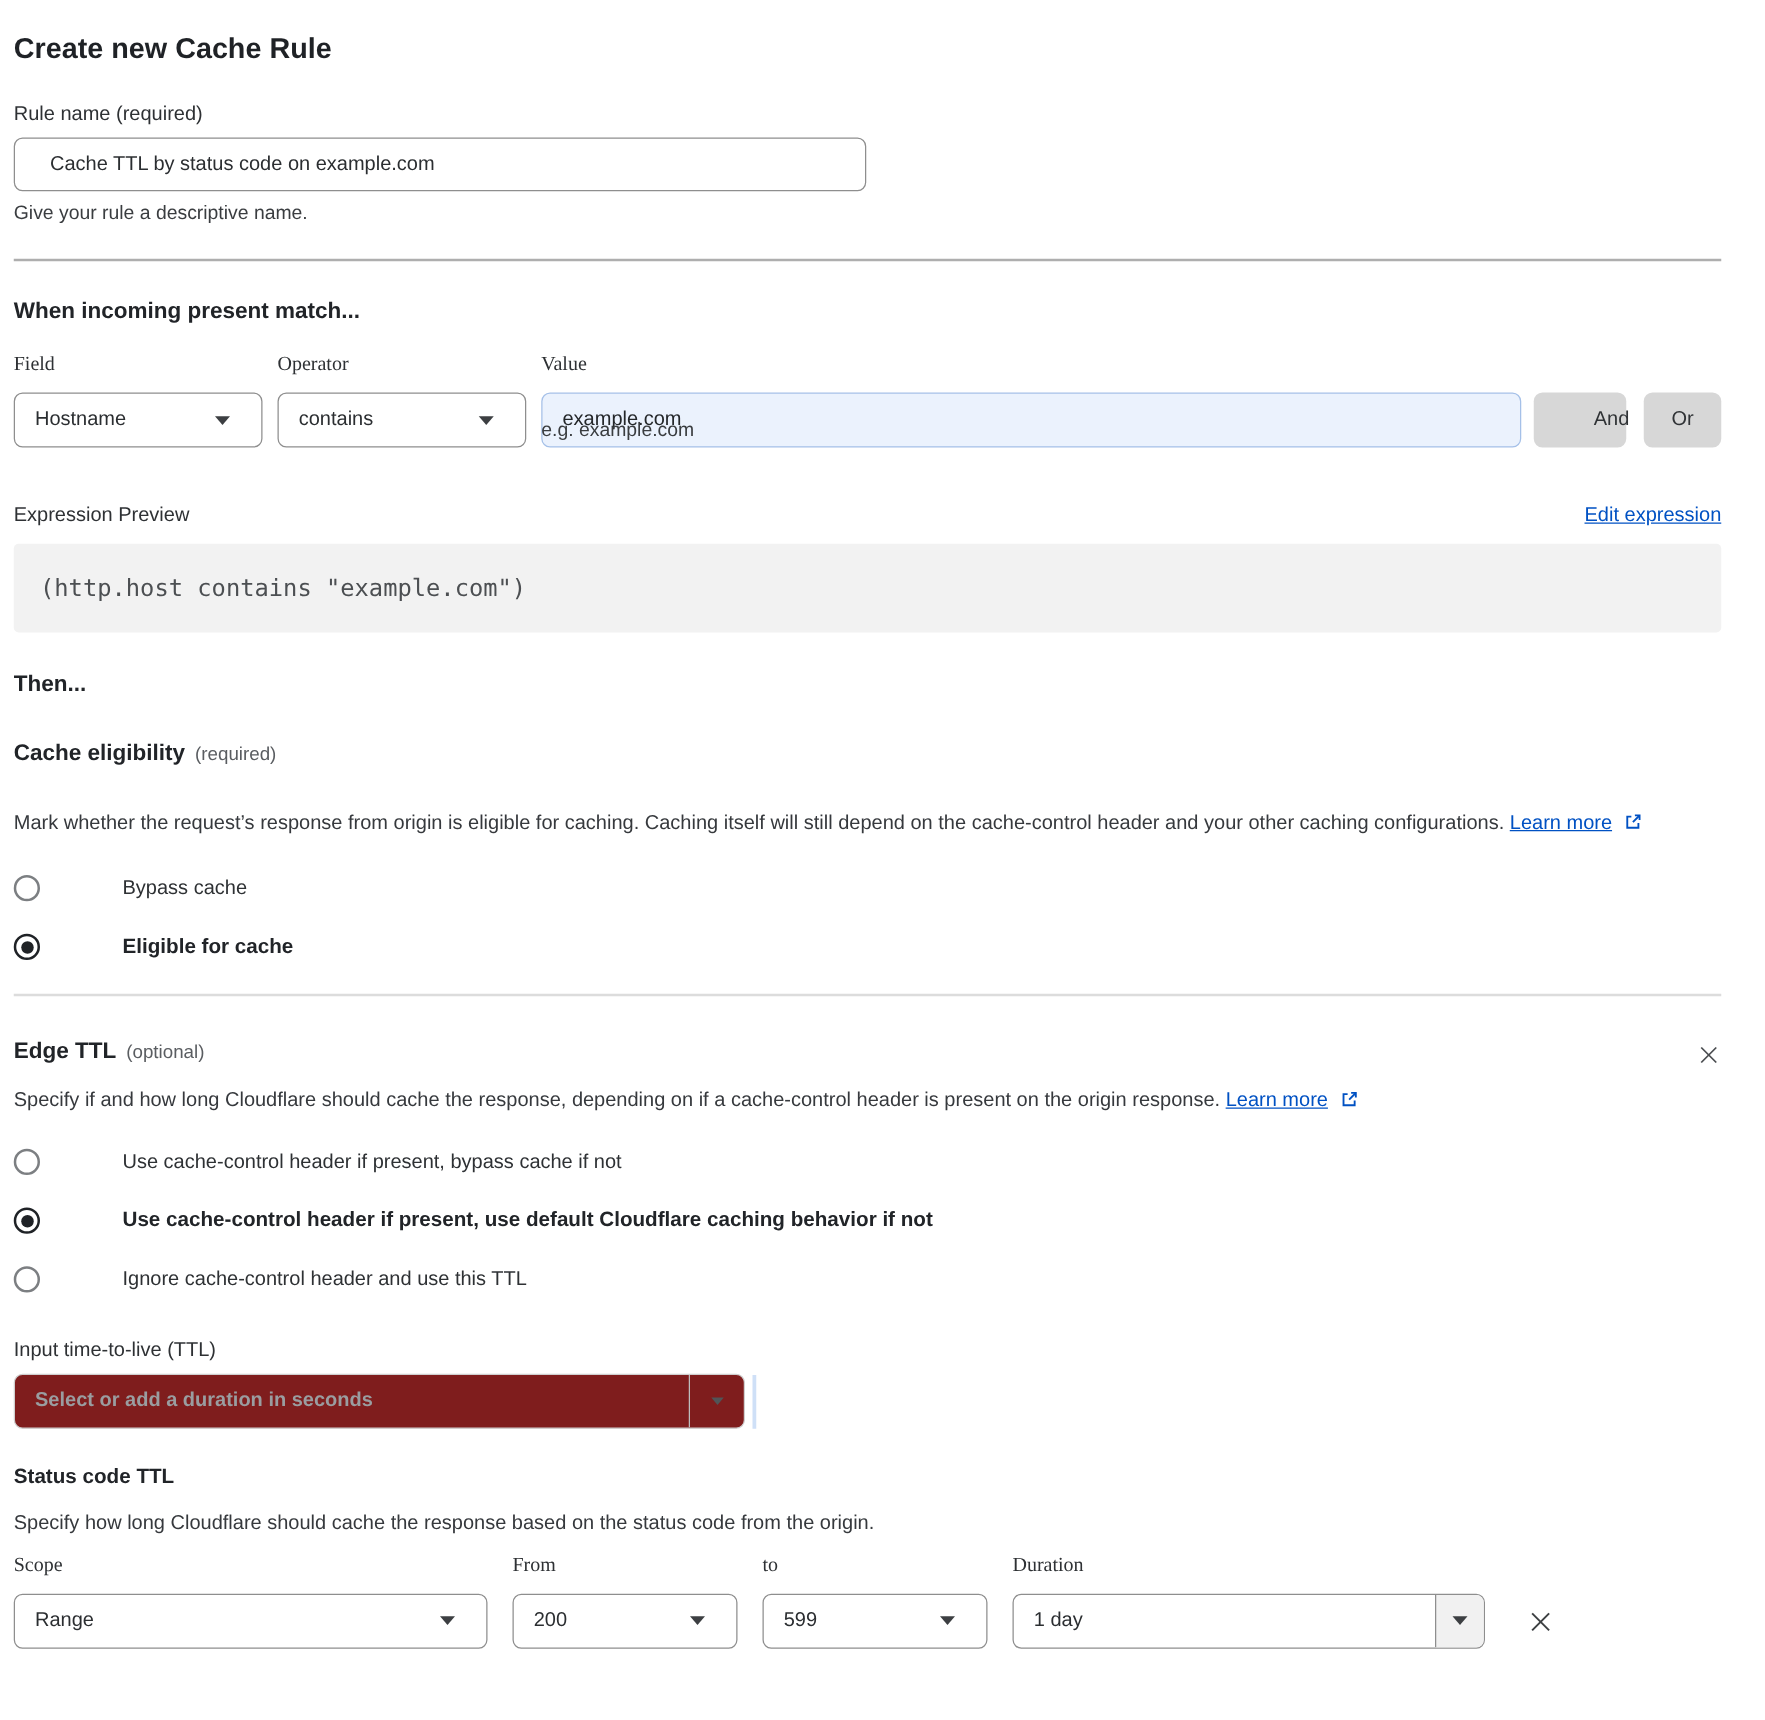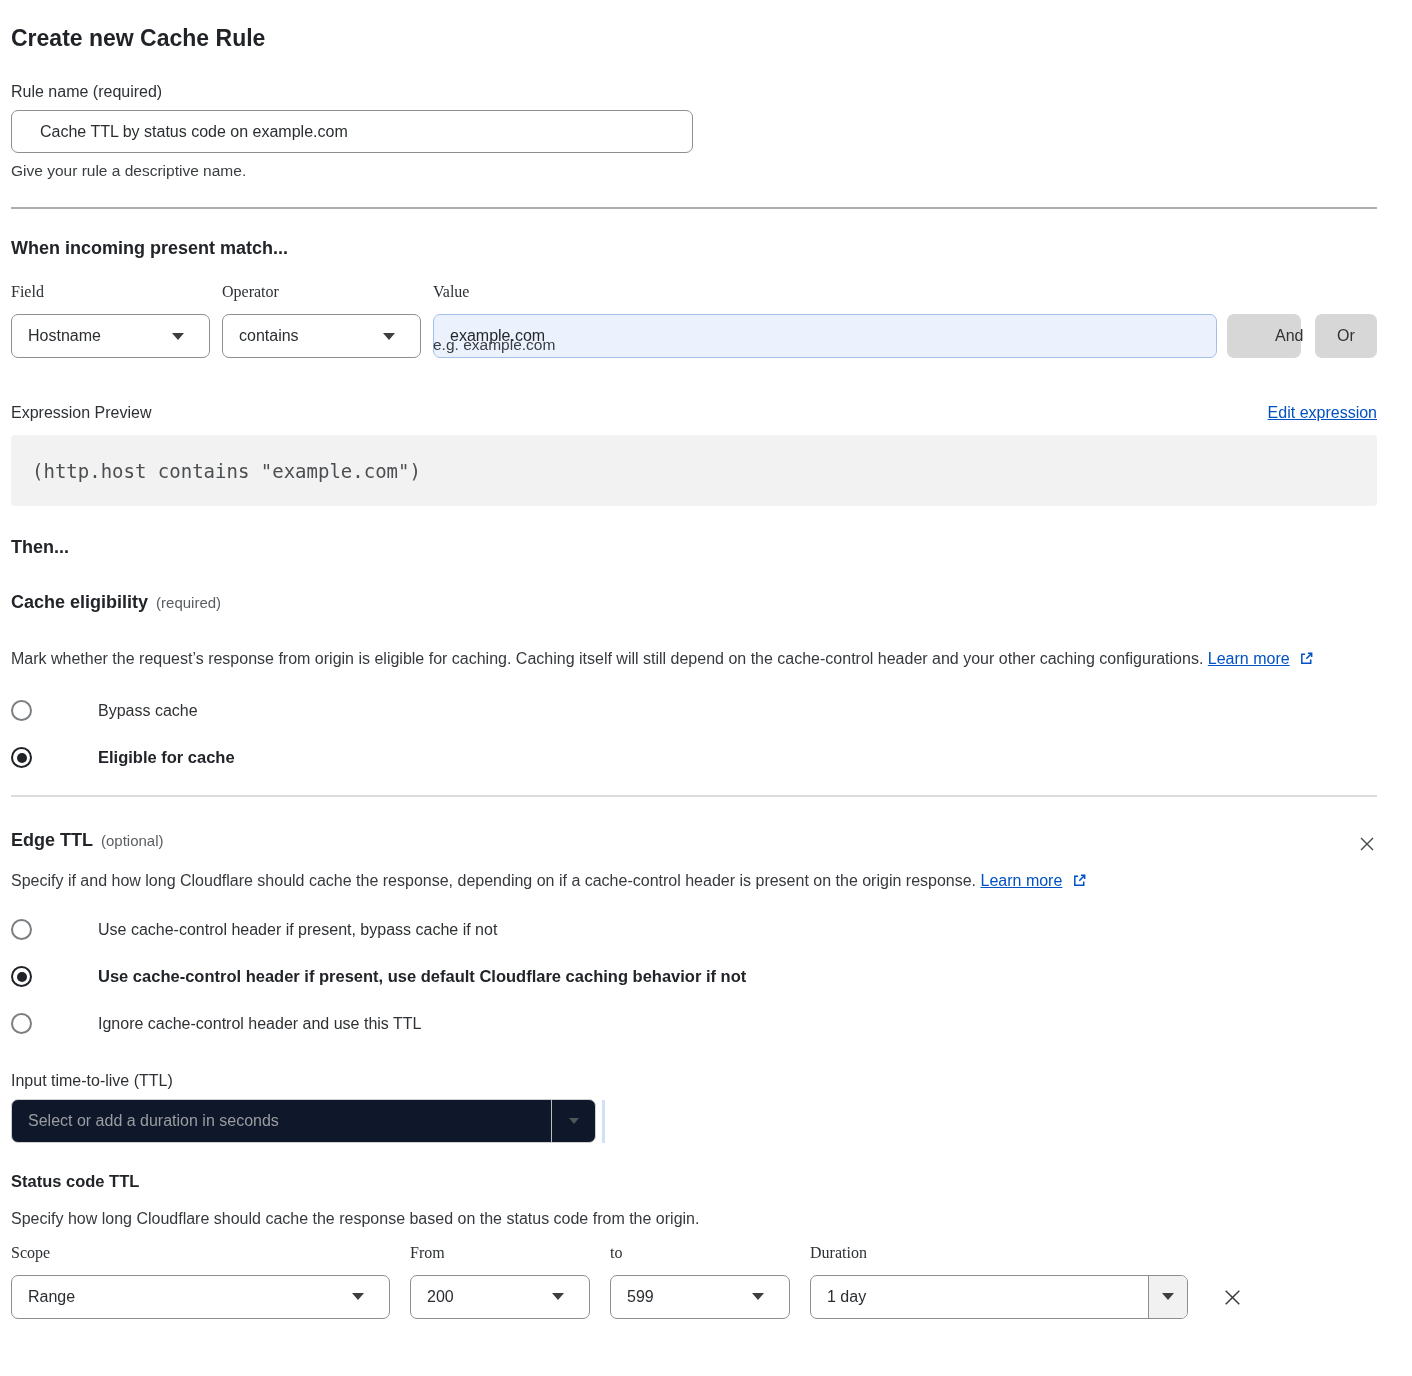--- a/index.html
+++ b/index.html
@@ -95,22 +95,22 @@
 
   
   .edge-header { display:flex; justify-content:space-between; align-items:flex-start; margin-top:33px; }
   .close-icon { width:20px; height:20px; margin-top:4px; cursor:pointer; }
 
   
   .ttl-label { margin-top:38px; }
   .ttl-wrap { display:flex; align-items:center; margin-top:0; }
   .ttl-select {
     width:585px; height:44px;
-    background:#0f172a; border:1px solid #cfcfcf; border-radius:7px;
-    display:flex; align-items:stretch; overflow:hidden; cursor:default;
+    background:#7f1d1d; border:1px solid #cfcfcf; border-radius:7px;
+    display:flex; align-items:stretch; overflow:hidden; cursor:default;font-weight:bold;
   }
   .ttl-placeholder { flex:1; display:flex; align-items:center; padding:0 16px; font-size:16px; color:#9a9da0; }
   .ttl-arrow-seg { width:44px; border-left:1px solid #bdbdbd; display:flex; align-items:center; justify-content:center; }
   .ttl-arrow-seg .chev { margin:0; border-top-color:#515457; border-left-width:5px; border-right-width:5px; border-top-width:6px; }
   .ttl-caret { width:3px; height:43px; background:#cfe0f7; margin-left:6px; }
 
   .status-heading { font-size:16.5px; font-weight:bold; color:#212428; margin-top:29px; }
   .desc-status { margin-top:13px; }
 
   

